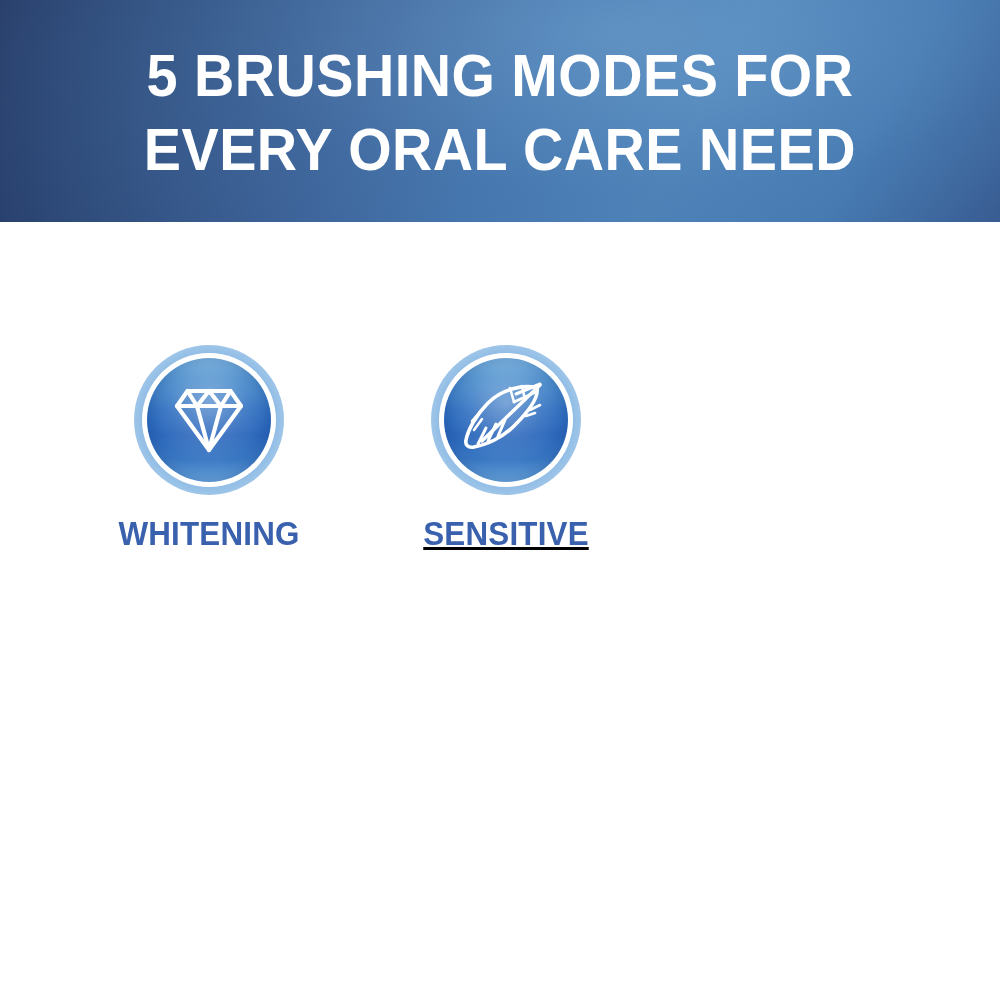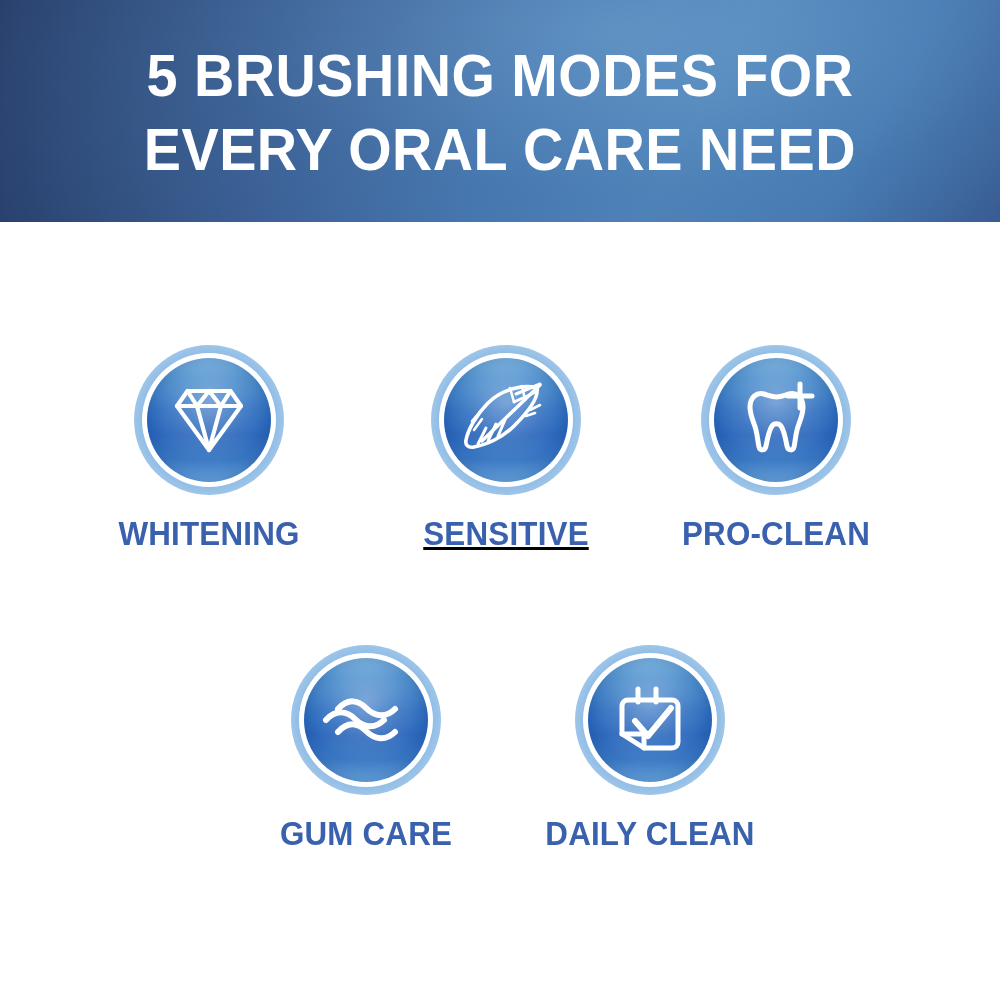--- a/index.html
+++ b/index.html
@@ -209,71 +209,16 @@
             <path d="M78 28 L81 42" stroke-width="2.6"></path>
             <path d="M86 52 L96 47" stroke-width="2.6"></path>
             <path d="M82 58 L91 55" stroke-width="2.6"></path>
           </g>
         </svg>
       </div>
     </div>
     <div class="mode-label">SENSITIVE</div>
   </div>
 
-  <div class="mode" id="mode-proclean">
-    <div class="badge">
-      <div class="disc">
-        <svg viewBox="0 0 124 124">
-          <g fill="none" stroke="#ffffff" stroke-width="5" stroke-linecap="round" stroke-linejoin="round">
-            <path d="M36 49 C36 39 43 34 50 36 C55 37.5 58 39 62.5 39
-                     C67 39 70 37.5 75 36 C82 34 89 39 89 49
-                     C89 58 85 64 83 72 C81.5 78 81 85 80 89
-                     C79 93 74 93 73 88 C71.5 80 70 72 67 68
-                     C65 65 60 65 58 68 C55 72 53.5 80 52 88
-                     C51 93 46 93 45 89 C44 85 43.5 78 42 72
-                     C40 64 36 58 36 49 Z"></path>
-            <path d="M86 26 L86 50"></path>
-            <path d="M74 38 L98 38"></path>
-          </g>
-        </svg>
-      </div>
-    </div>
-    <div class="mode-label">PRO-CLEAN</div>
-  </div>
-
-  <div class="mode" id="mode-gumcare">
-    <div class="badge">
-      <div class="disc">
-        <svg viewBox="0 0 124 124">
-          <g fill="none" stroke="#ffffff" stroke-width="6" stroke-linecap="round">
-            <path d="M34 51 C44 40 54 42 62 50 C71 59 82 60 91 51"></path>
-            <path d="M22 62 C32 51 43 53 51 61 C60 70 71 71 80 62"></path>
-            <path d="M34 74 C44 63 54 65 62 73 C71 82 82 83 91 74"></path>
-          </g>
-        </svg>
-      </div>
-    </div>
-    <div class="mode-label">GUM CARE</div>
-  </div>
-
-  <div class="mode" id="mode-dailyclean">
-    <div class="badge">
-      <div class="disc">
-        <svg viewBox="0 0 124 124">
-          <g fill="none" stroke="#ffffff" stroke-width="5" stroke-linecap="round" stroke-linejoin="round">
-
-            <path d="M40 42 L84 42 C87.5 42 90 44.5 90 48 L90 84
-                     C90 87.5 87.5 90 84 90 L56 90 L34 76
-                     L34 48 C34 44.5 36.5 42 40 42 Z"></path>
-            <path d="M56 90 L56 76 L34 76"></path>
-
-            <path d="M50 31 L50 44"></path>
-            <path d="M68 31 L68 44"></path>
-
-            <path d="M47 63 L60 78 L83 50" stroke-width="6"></path>
-          </g>
-        </svg>
-      </div>
-    </div>
-    <div class="mode-label">DAILY CLEAN</div>
-  </div>
+
+
 
 </div>
 
 </body></html>

